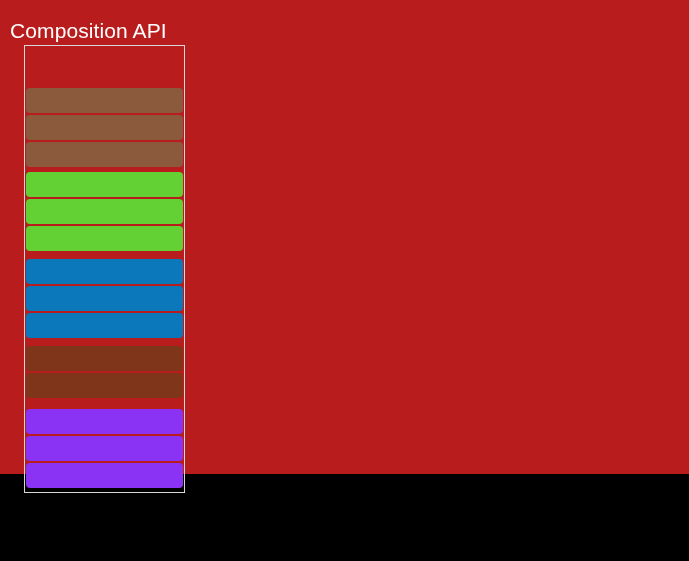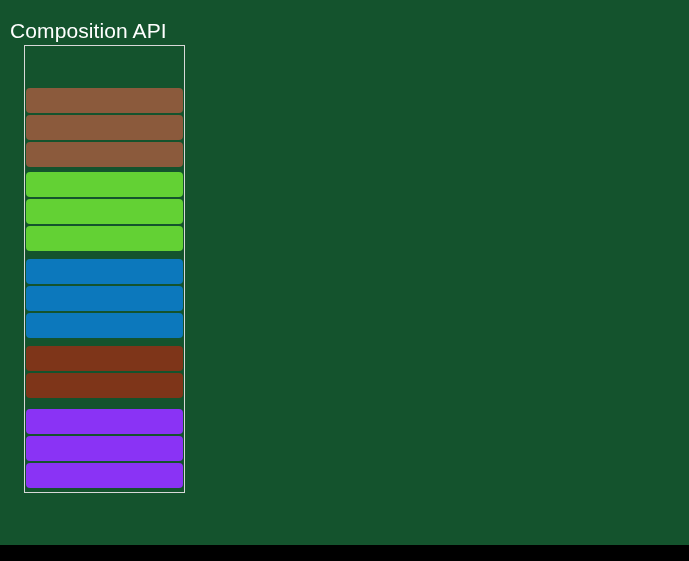--- a/index.html
+++ b/index.html
@@ -16,22 +16,22 @@
     overflow: hidden;
     font-family: "Liberation Sans", sans-serif;
     color: #ffffff;
   }
 
   #app-root {
     position: absolute;
     left: 0;
     top: 0;
     width: 689px;
-    height: 545px;
-    background: #14532d;
+    height: 474px;
+    background: #b91c1c;
   }
 
   #page-title {
     position: absolute;
     left: 10px;
     top: 18px;
     font-size: 21px;
     line-height: 26px;
     font-weight: 400;
     color: #ffffff;

